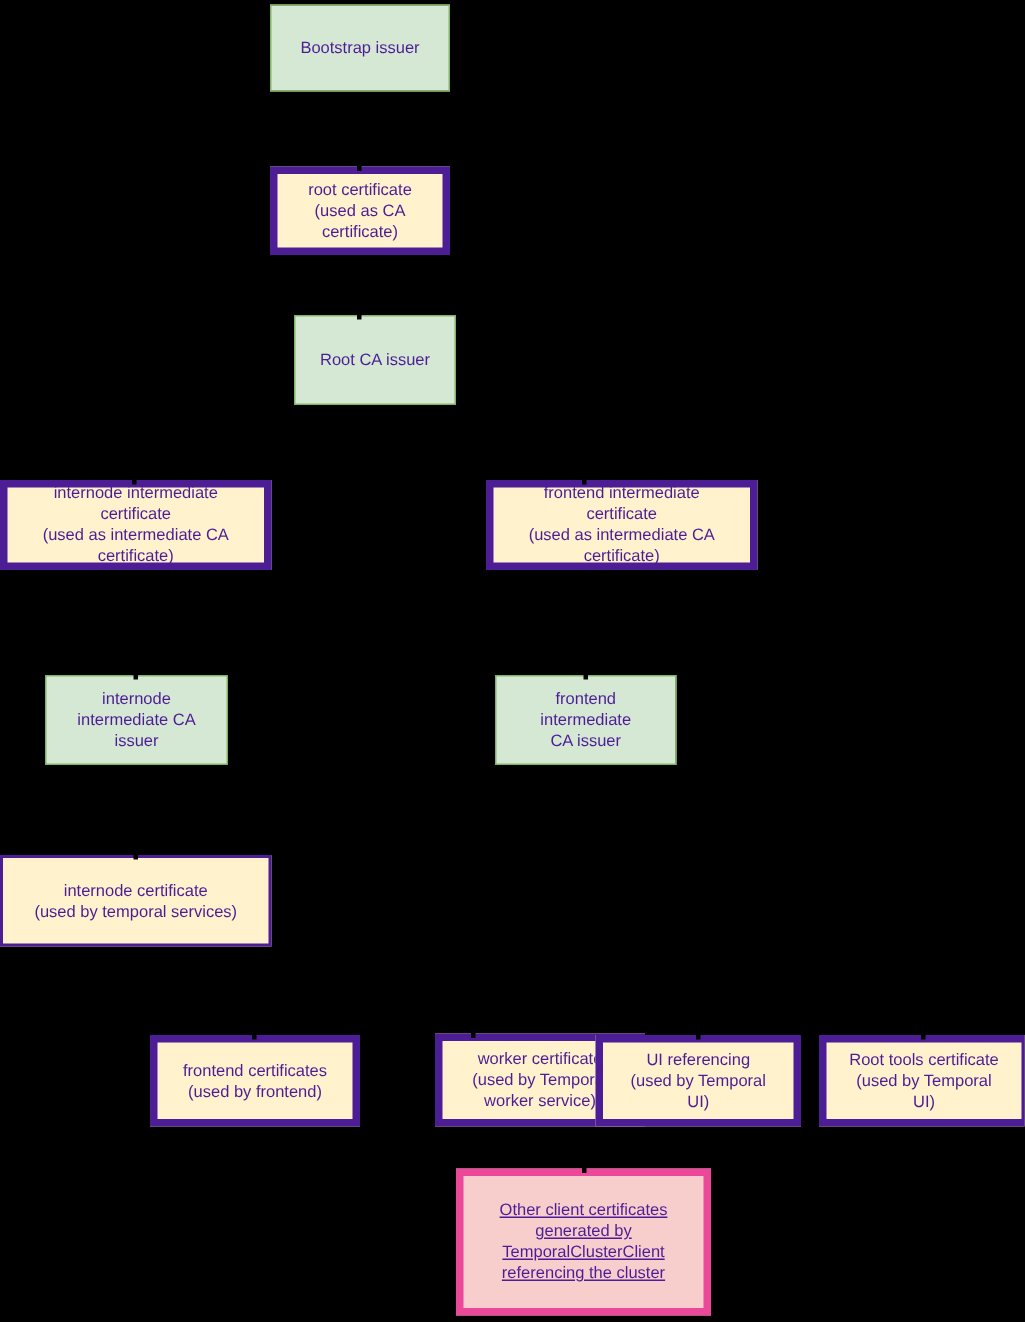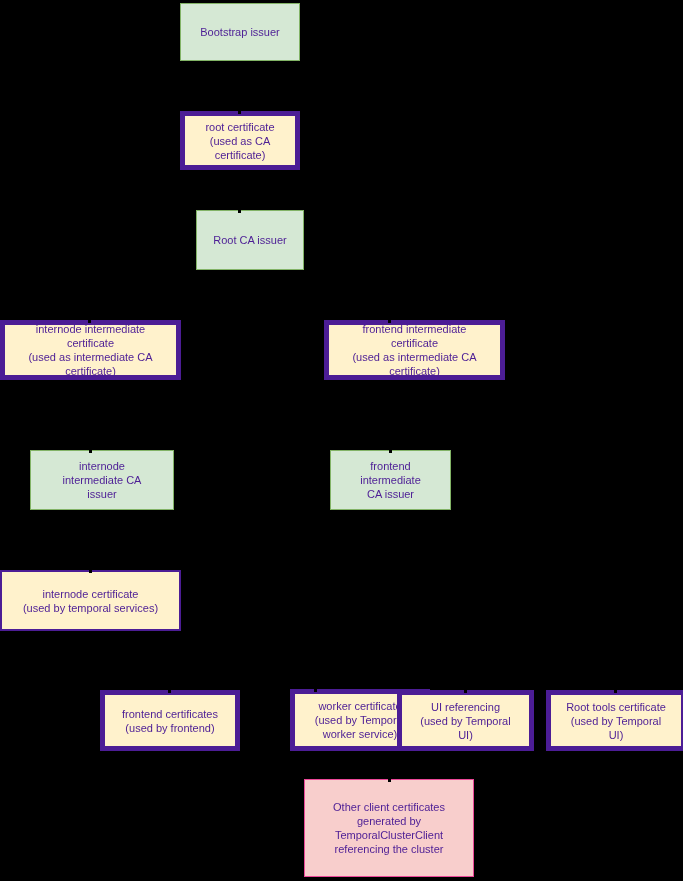--- a/index.html
+++ b/index.html
@@ -19,30 +19,30 @@
     justify-content: center;
     text-align: center;
     font-size: 11px;
     line-height: 14px;
     color: #4c1d95;
     padding: 14px;
   }
   .node .label { white-space: pre-line; }
   .issuer   { background: #d5e8d4; border: 1px solid #82b366; }
   .cert     { background: #fff2cc; border: 5px solid #4c1d95; }
-  .client   { background: #f8cecc; border: 1px solid #ec4899; }
+  .client   { background: #f8cecc; border: 5px solid #ec4899; text-decoration: underline; }
   .thick    { border-width: 2px; }
 
   
   #n-bootstrap          { left: 180px; top: 3px;   width: 120px; height: 58px; }
   #n-root-cert          { left: 180px; top: 111px; width: 120px; height: 59px; }
   #n-root-ca-issuer     { left: 196px; top: 210px; width: 108px; height: 60px; }
   #n-internode-int-cert { left: 0px;   top: 320px; width: 181px; height: 60px; }
   #n-frontend-int-cert  { left: 300px; top: 320px; width: 181px; height: 60px; margin-left: 24px; }
-  #n-internode-int-issuer { left: 30px;  top: 450px; width: 144px; height: 60px; }
+  #n-internode-int-issuer { left: 30px;  top: 450px; width: 122px; height: 60px; }
   #n-frontend-int-issuer  { left: 330px; top: 450px; width: 121px; height: 60px; }
   #n-internode-cert     { left: 0px;   top: 570px; width: 181px; height: 61px; }
   #n-frontend-cert      { left: 100px; top: 690px; width: 140px; height: 61px; }
   #n-worker-cert        { left: 246px; top: 689px; width: 140px; height: 62px; margin-left: 44px; }
   #n-ui-cert            { left: 397px; top: 690px; width: 137px; height: 61px; }
   #n-admin-cert         { left: 546px; top: 690px; width: 140px; height: 61px; }
   #n-other-client       { left: 304px; top: 779px; width: 170px; height: 98px; }
 
   
   .tick { position: absolute; width: 3px; height: 6px; background: #000000; }

